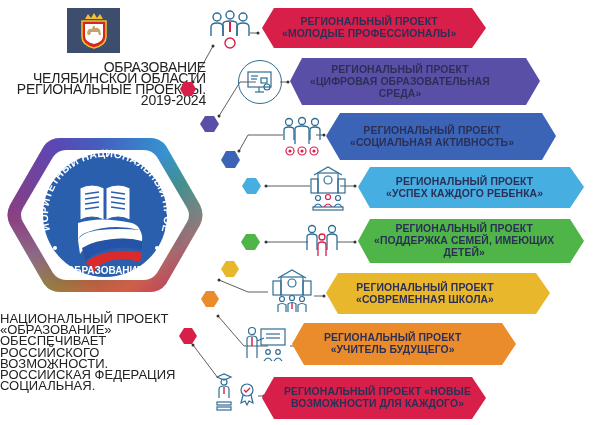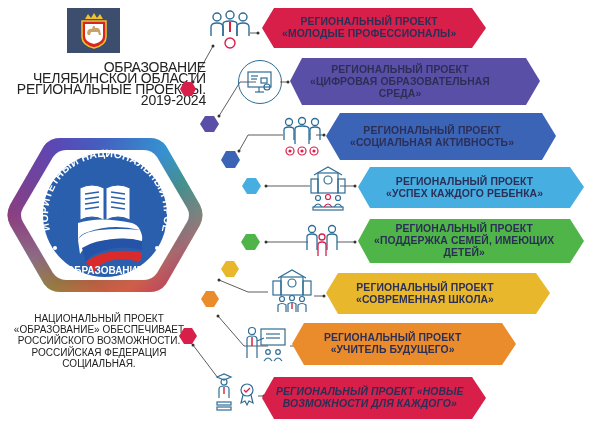--- a/index.html
+++ b/index.html
@@ -7,21 +7,21 @@
   body { position: relative; font-family: "Liberation Sans", "DejaVu Sans", sans-serif; }
   .abs { position: absolute; }
 
   
   .coat { left: 67px; top: 8px; width: 53px; height: 45px; background: #3d4d6e; display:flex; align-items:center; justify-content:center; }
   .header-text { left: 16px; top: 62px; width: 190px; text-align: right; font-size: 14px; line-height: 11px; color: #222; letter-spacing: -0.2px; }
 
   
   .emblem { left: 0px; top: 120px; width: 210px; height: 190px; }
 
-  .bottom-text { left: 0px; top: 313px; width: 198px; text-align: center; font-size: 10px; line-height: 11.2px; color: #222; }
+  .bottom-text { left: 0px; top: 313px; width: 198px; font-size: 13px; line-height: 11.2px; color: #222; }
 
   
   .banner { position:absolute; display:flex; align-items:center; }
   .banner .shape { position:absolute; inset:0; }
   .banner .label { position:relative; font-weight:bold; font-size: 10.4px; line-height: 12px; color: #2b2f56; white-space: pre-line; letter-spacing: 0.1px; text-align: center; }
   svg { display:block; }
 </style>
 </head>
 <body>
 
@@ -349,15 +349,15 @@
       <path d="M12 0 H210 L224 21 L210 42 H12 L0 21 Z" fill="#ea8b2c"></path>
     </svg>
   <span class="label" style="margin-left:32px;">РЕГИОНАЛЬНЫЙ ПРОЕКТ
 «УЧИТЕЛЬ БУДУЩЕГО»</span>
 </div>
 
 <div class="banner" style="left:262px;top:377px;width:224px;height:42px;">
   <svg class="shape" width="224" height="42" viewBox="0 0 224 42" preserveAspectRatio="none">
       <path d="M12 0 H210 L224 21 L210 42 H12 L0 21 Z" fill="#d81f4a"></path>
     </svg>
-  <span class="label" style="margin-left:14px;font-style:italic;">РЕГИОНАЛЬНЫЙ ПРОЕКТ «НОВЫЕ
+  <span class="label" style="margin-left:22px;">РЕГИОНАЛЬНЫЙ ПРОЕКТ «НОВЫЕ
 ВОЗМОЖНОСТИ ДЛЯ КАЖДОГО»</span>
 </div>
 
 </body></html>

